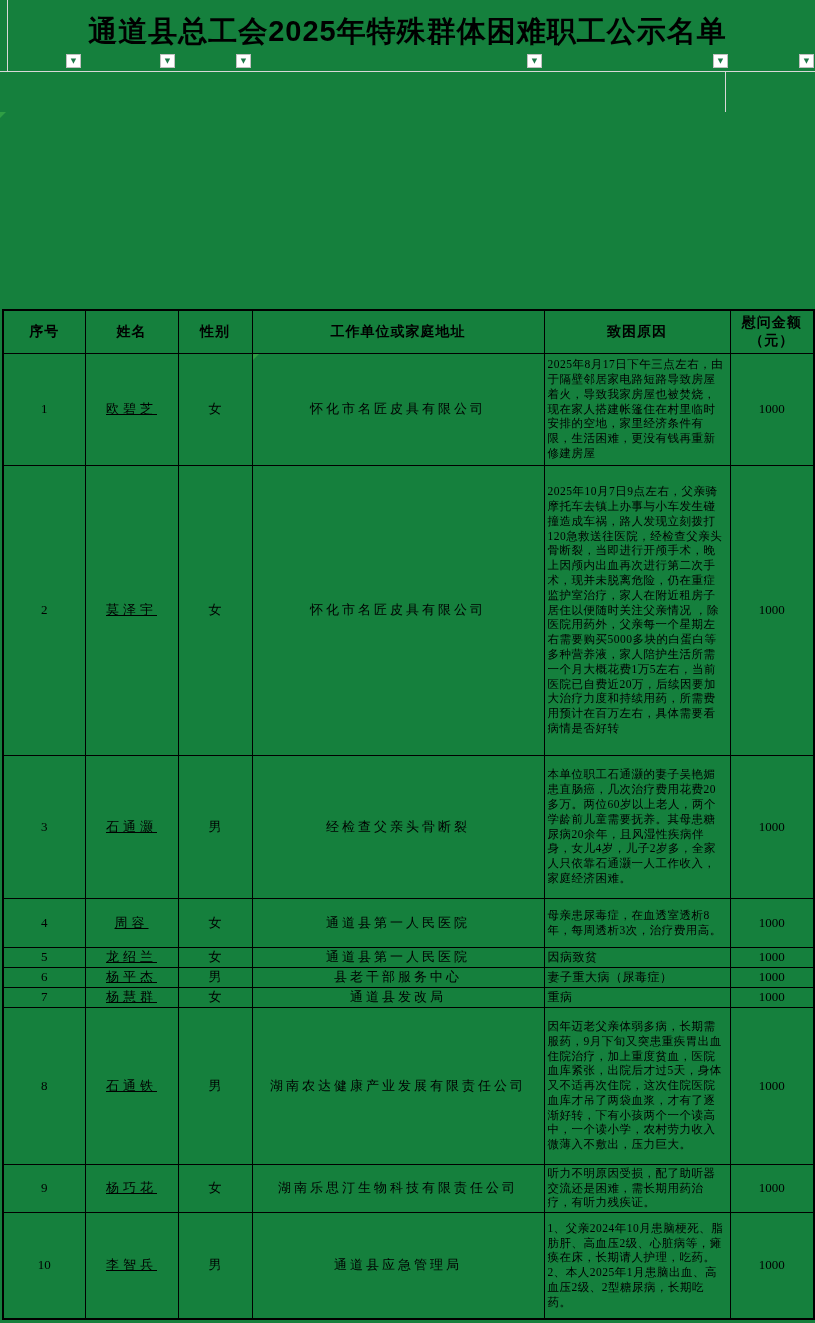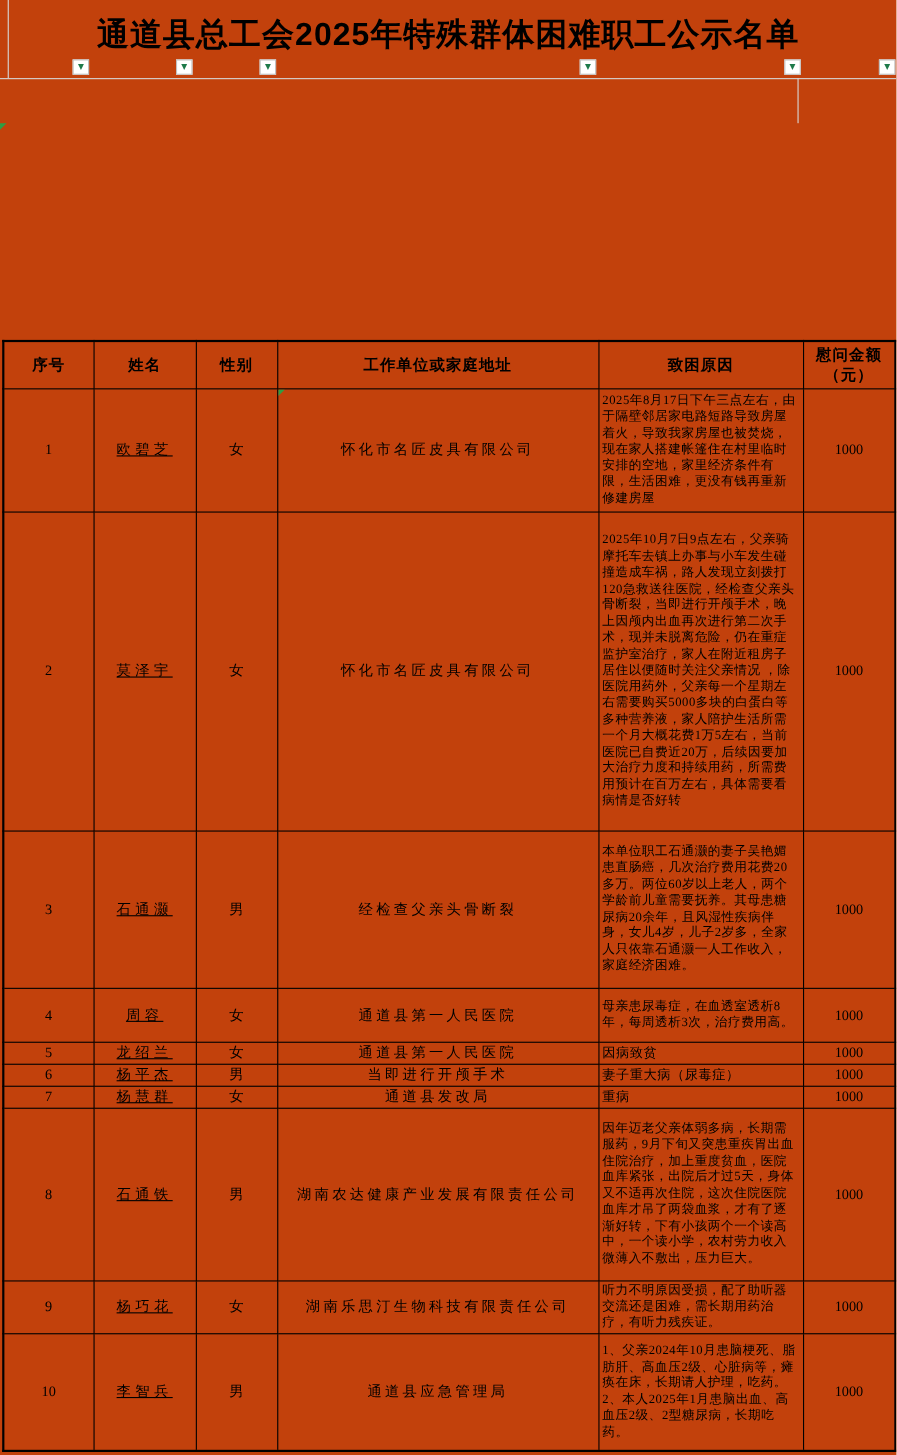--- a/index.html
+++ b/index.html
@@ -1,16 +1,16 @@
 <!DOCTYPE html>
 <html><head>
 <meta charset="utf-8">
 <style>
   html,body{margin:0;padding:0;background:#fff;}
-  .sheet{position:relative;width:815px;height:1323px;background:#c2410c;overflow:hidden;
+  .sheet{position:relative;width:815px;height:1323px;background:#15803d;overflow:hidden;
          font-family:"Liberation Serif",serif;color:#000;}
   
   .grid-h{position:absolute;height:1px;background:#d8d8d8;}
   .grid-v{position:absolute;width:1px;background:#d8d8d8;}
   
   .title{position:absolute;left:0;top:12px;width:815px;text-align:center;
          font-family:"Liberation Sans",sans-serif;font-weight:bold;font-size:29px;letter-spacing:1px;}
   
   .filter-btn{position:absolute;top:54px;width:15px;height:14px;background:#fff;
               border:1px solid #c0c0c0;display:flex;align-items:center;justify-content:center;
@@ -136,21 +136,21 @@
       <td class="c-name">龙绍兰</td>
       <td class="c-gender">女</td>
       <td class="c-unit">通道县第一人民医院</td>
       <td class="c-reason">因病致贫</td>
       <td class="c-amount">1000</td>
     </tr>
     <tr class="r5">
       <td class="c-no">6</td>
       <td class="c-name">杨平杰</td>
       <td class="c-gender">男</td>
-      <td class="c-unit">当即进行开颅手术</td>
+      <td class="c-unit">县老干部服务中心</td>
       <td class="c-reason">妻子重大病（尿毒症）</td>
       <td class="c-amount">1000</td>
     </tr>
     <tr class="r6">
       <td class="c-no">7</td>
       <td class="c-name">杨慧群</td>
       <td class="c-gender">女</td>
       <td class="c-unit">通道县发改局</td>
       <td class="c-reason">重病</td>
       <td class="c-amount">1000</td>

